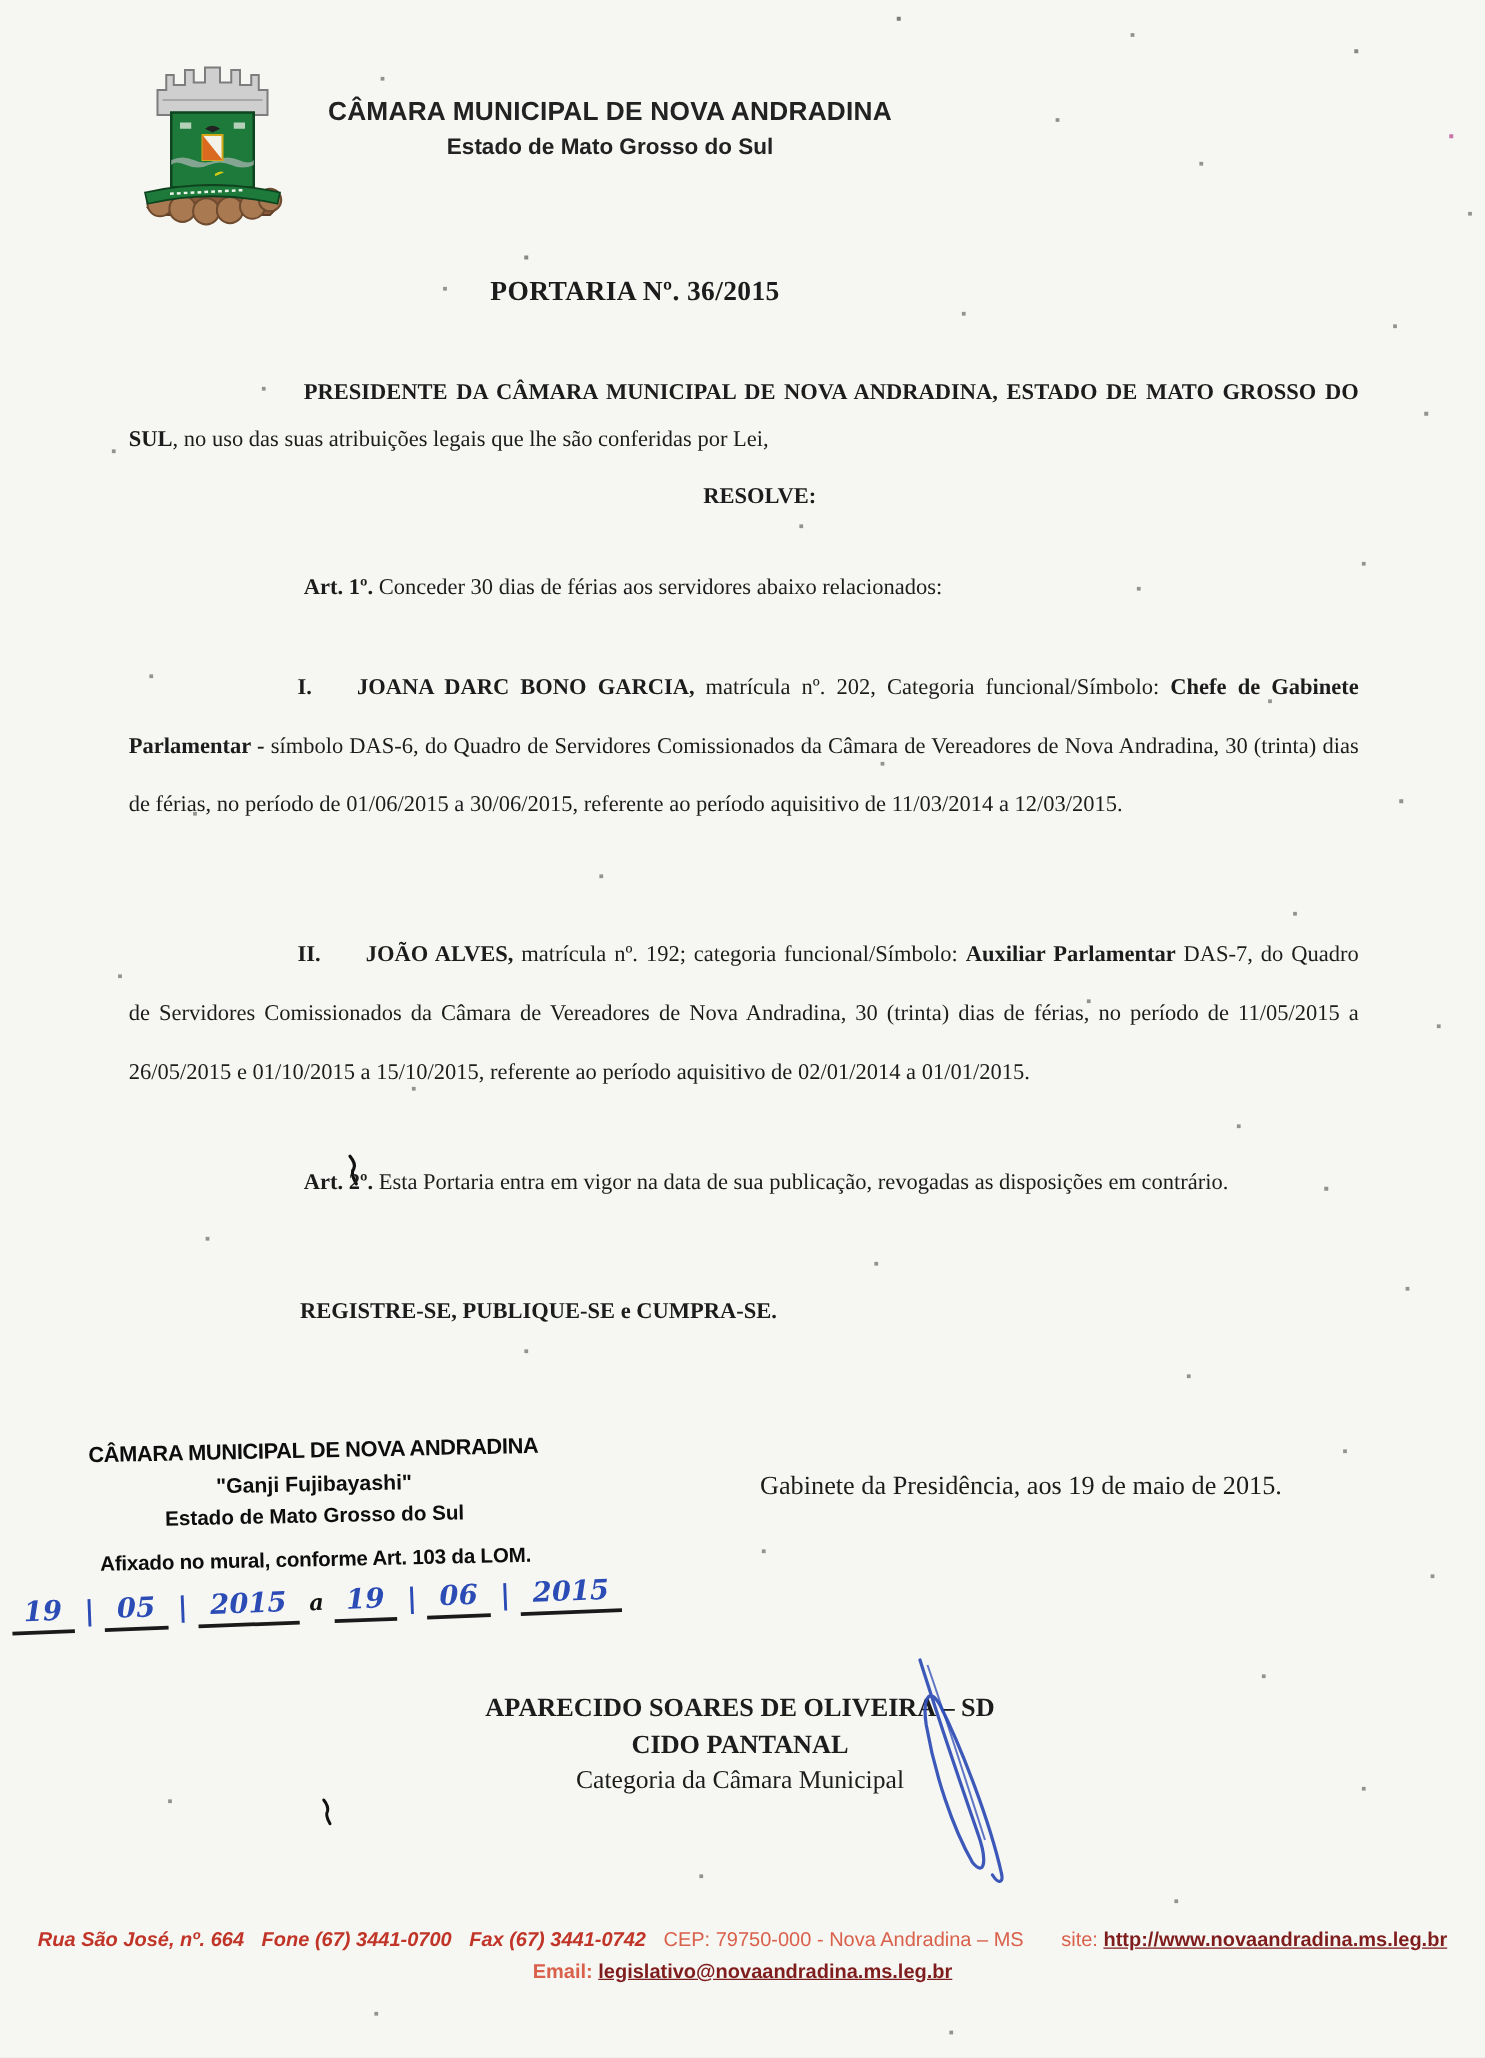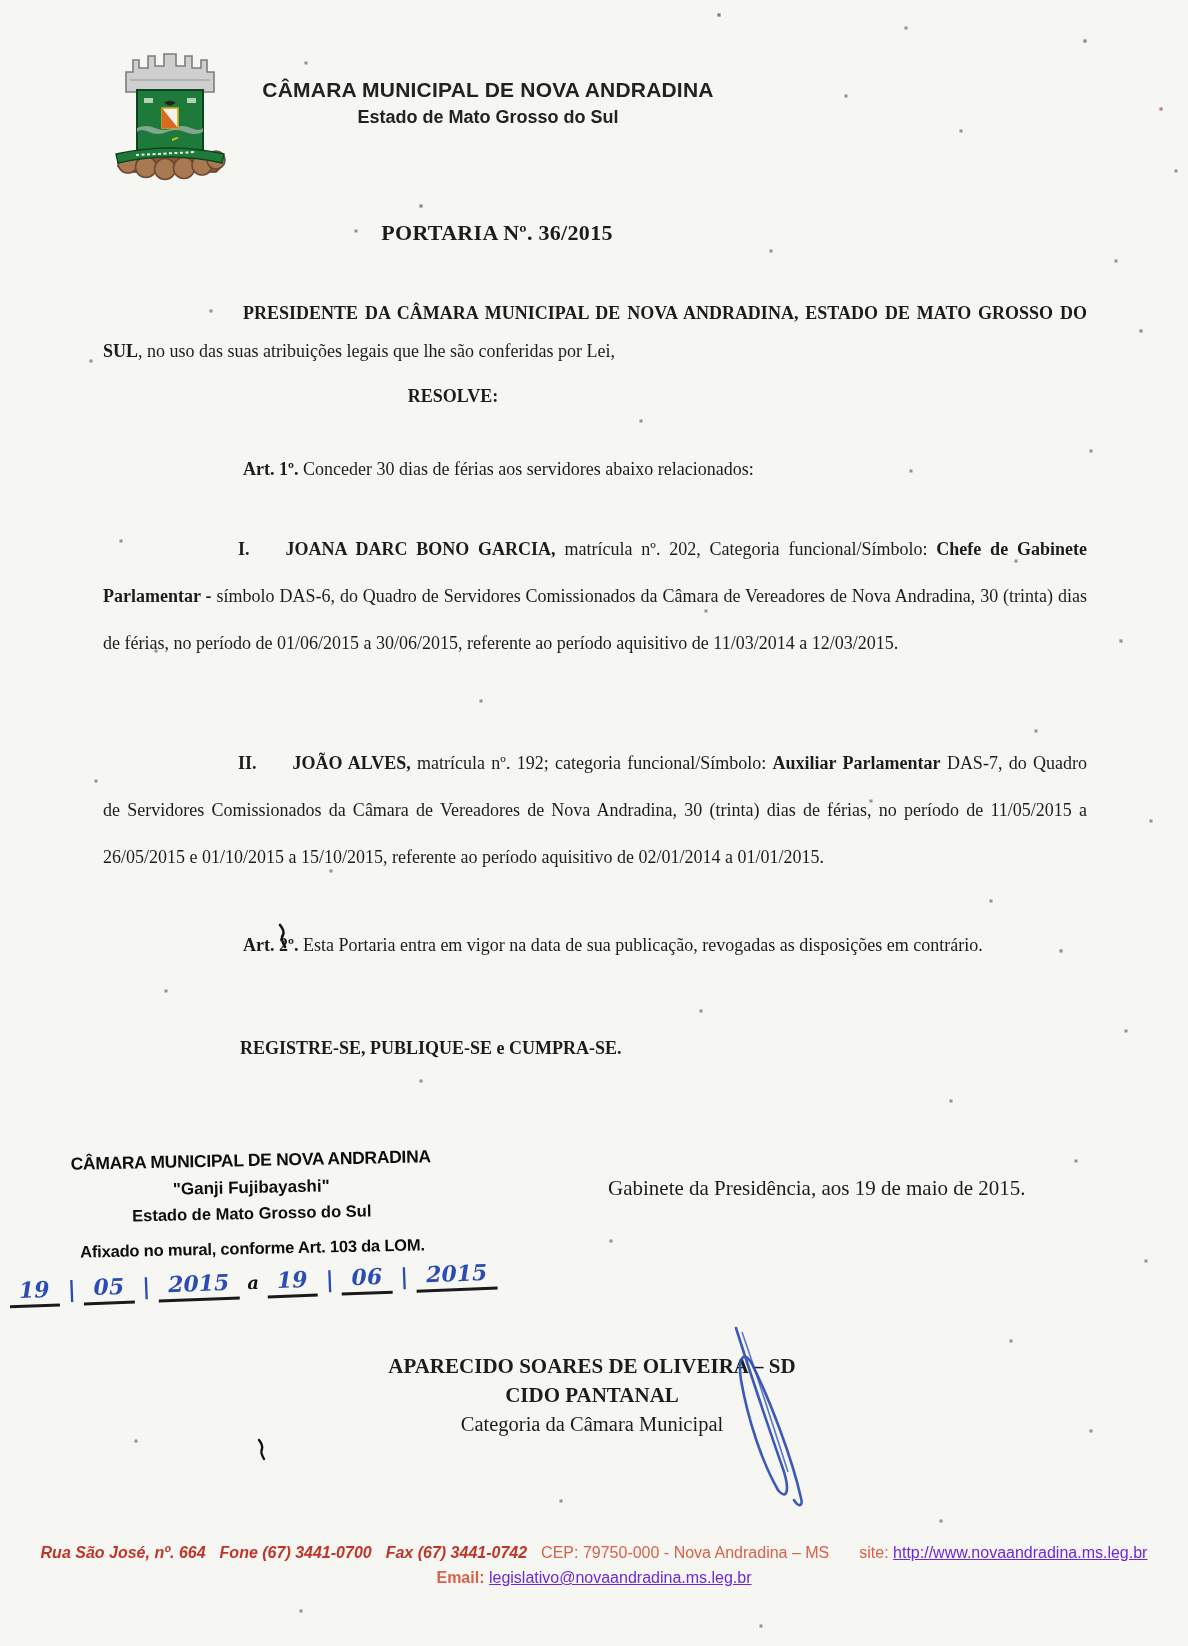--- a/index.html
+++ b/index.html
@@ -14,30 +14,30 @@
   
   .crest{position:absolute;left:106px;top:46px;width:128px;height:136px;}
   .org-block{
     position:absolute;left:238px;top:78px;width:500px;
     font-family:"Liberation Sans",sans-serif;font-weight:bold;text-align:center;
   }
   .org-name{font-size:21px;letter-spacing:.2px;color:#222;}
   .org-sub{font-size:18px;margin-top:5px;color:#222;}
   
   .doc-title{
-    position:absolute;left:5px;top:220px;width:984px;text-align:center;
+    position:absolute;left:16px;top:220px;width:984px;text-align:center;
     font-size:22px;font-weight:bold;letter-spacing:.3px;
   }
   
   .para{
     position:absolute;left:103px;width:984px;
     font-size:18px;text-align:justify;
   }
   .p1{top:294px;line-height:38px;text-indent:140px;}
-  .resolve{top:386px;left:253px;width:400px;font-weight:bold;text-align:center;}
+  .resolve{top:386px;left:253px;width:400px;font-weight:bold;text-align:right;}
   .art1{top:450px;line-height:38px;text-indent:140px;}
   .item1{top:526px;line-height:47px;text-indent:135px;}
   .item2{top:740px;line-height:47px;text-indent:135px;}
   .art2{top:926px;line-height:38px;text-indent:140px;}
   .closing{top:1038px;left:240px;width:700px;font-weight:bold;text-align:left;}
   .b{font-weight:bold;}
   .item-num{font-weight:bold;margin-right:36px;}
   
   .stamp{
     position:absolute;left:68px;top:1150px;width:368px;
@@ -69,21 +69,21 @@
   .ink-mark{position:absolute;width:22px;height:30px;}
   .ink-mark.m1{left:272px;top:922px;}
   .ink-mark.m2{left:250px;top:1436px;}
   
   .footer{
     position:absolute;left:0;top:1544px;width:1188px;text-align:center;
     font-family:"Liberation Sans",sans-serif;font-size:16px;
   }
   .f-red{color:#c13529;font-weight:bold;font-style:italic;}
   .f-orange{color:#d9604a;}
-  .f-link{color:#6d28d9;font-weight:normal;text-decoration:underline;}
+  .f-link{color:#7f1d1d;font-weight:bold;text-decoration:underline;}
   .f-line2{margin-top:7px;}
   .f-gap{display:inline-block;width:14px;}
   .f-gap-lg{display:inline-block;width:30px;}
   
   .noise{position:absolute;left:0;top:0;width:2px;height:2px;background:transparent;
     box-shadow:
       718px 14px 0 0.6px rgba(45,45,45,.6), 905px 27px 0 0.5px rgba(45,45,45,.5),
       1084px 40px 0 0.6px rgba(45,45,45,.55), 305px 62px 0 0.5px rgba(45,45,45,.5),
       845px 95px 0 0.5px rgba(45,45,45,.5), 1160px 108px 0 0.6px rgba(170,30,120,.6),
       960px 130px 0 0.5px rgba(45,45,45,.5), 1175px 170px 0 0.5px rgba(45,45,45,.5),

